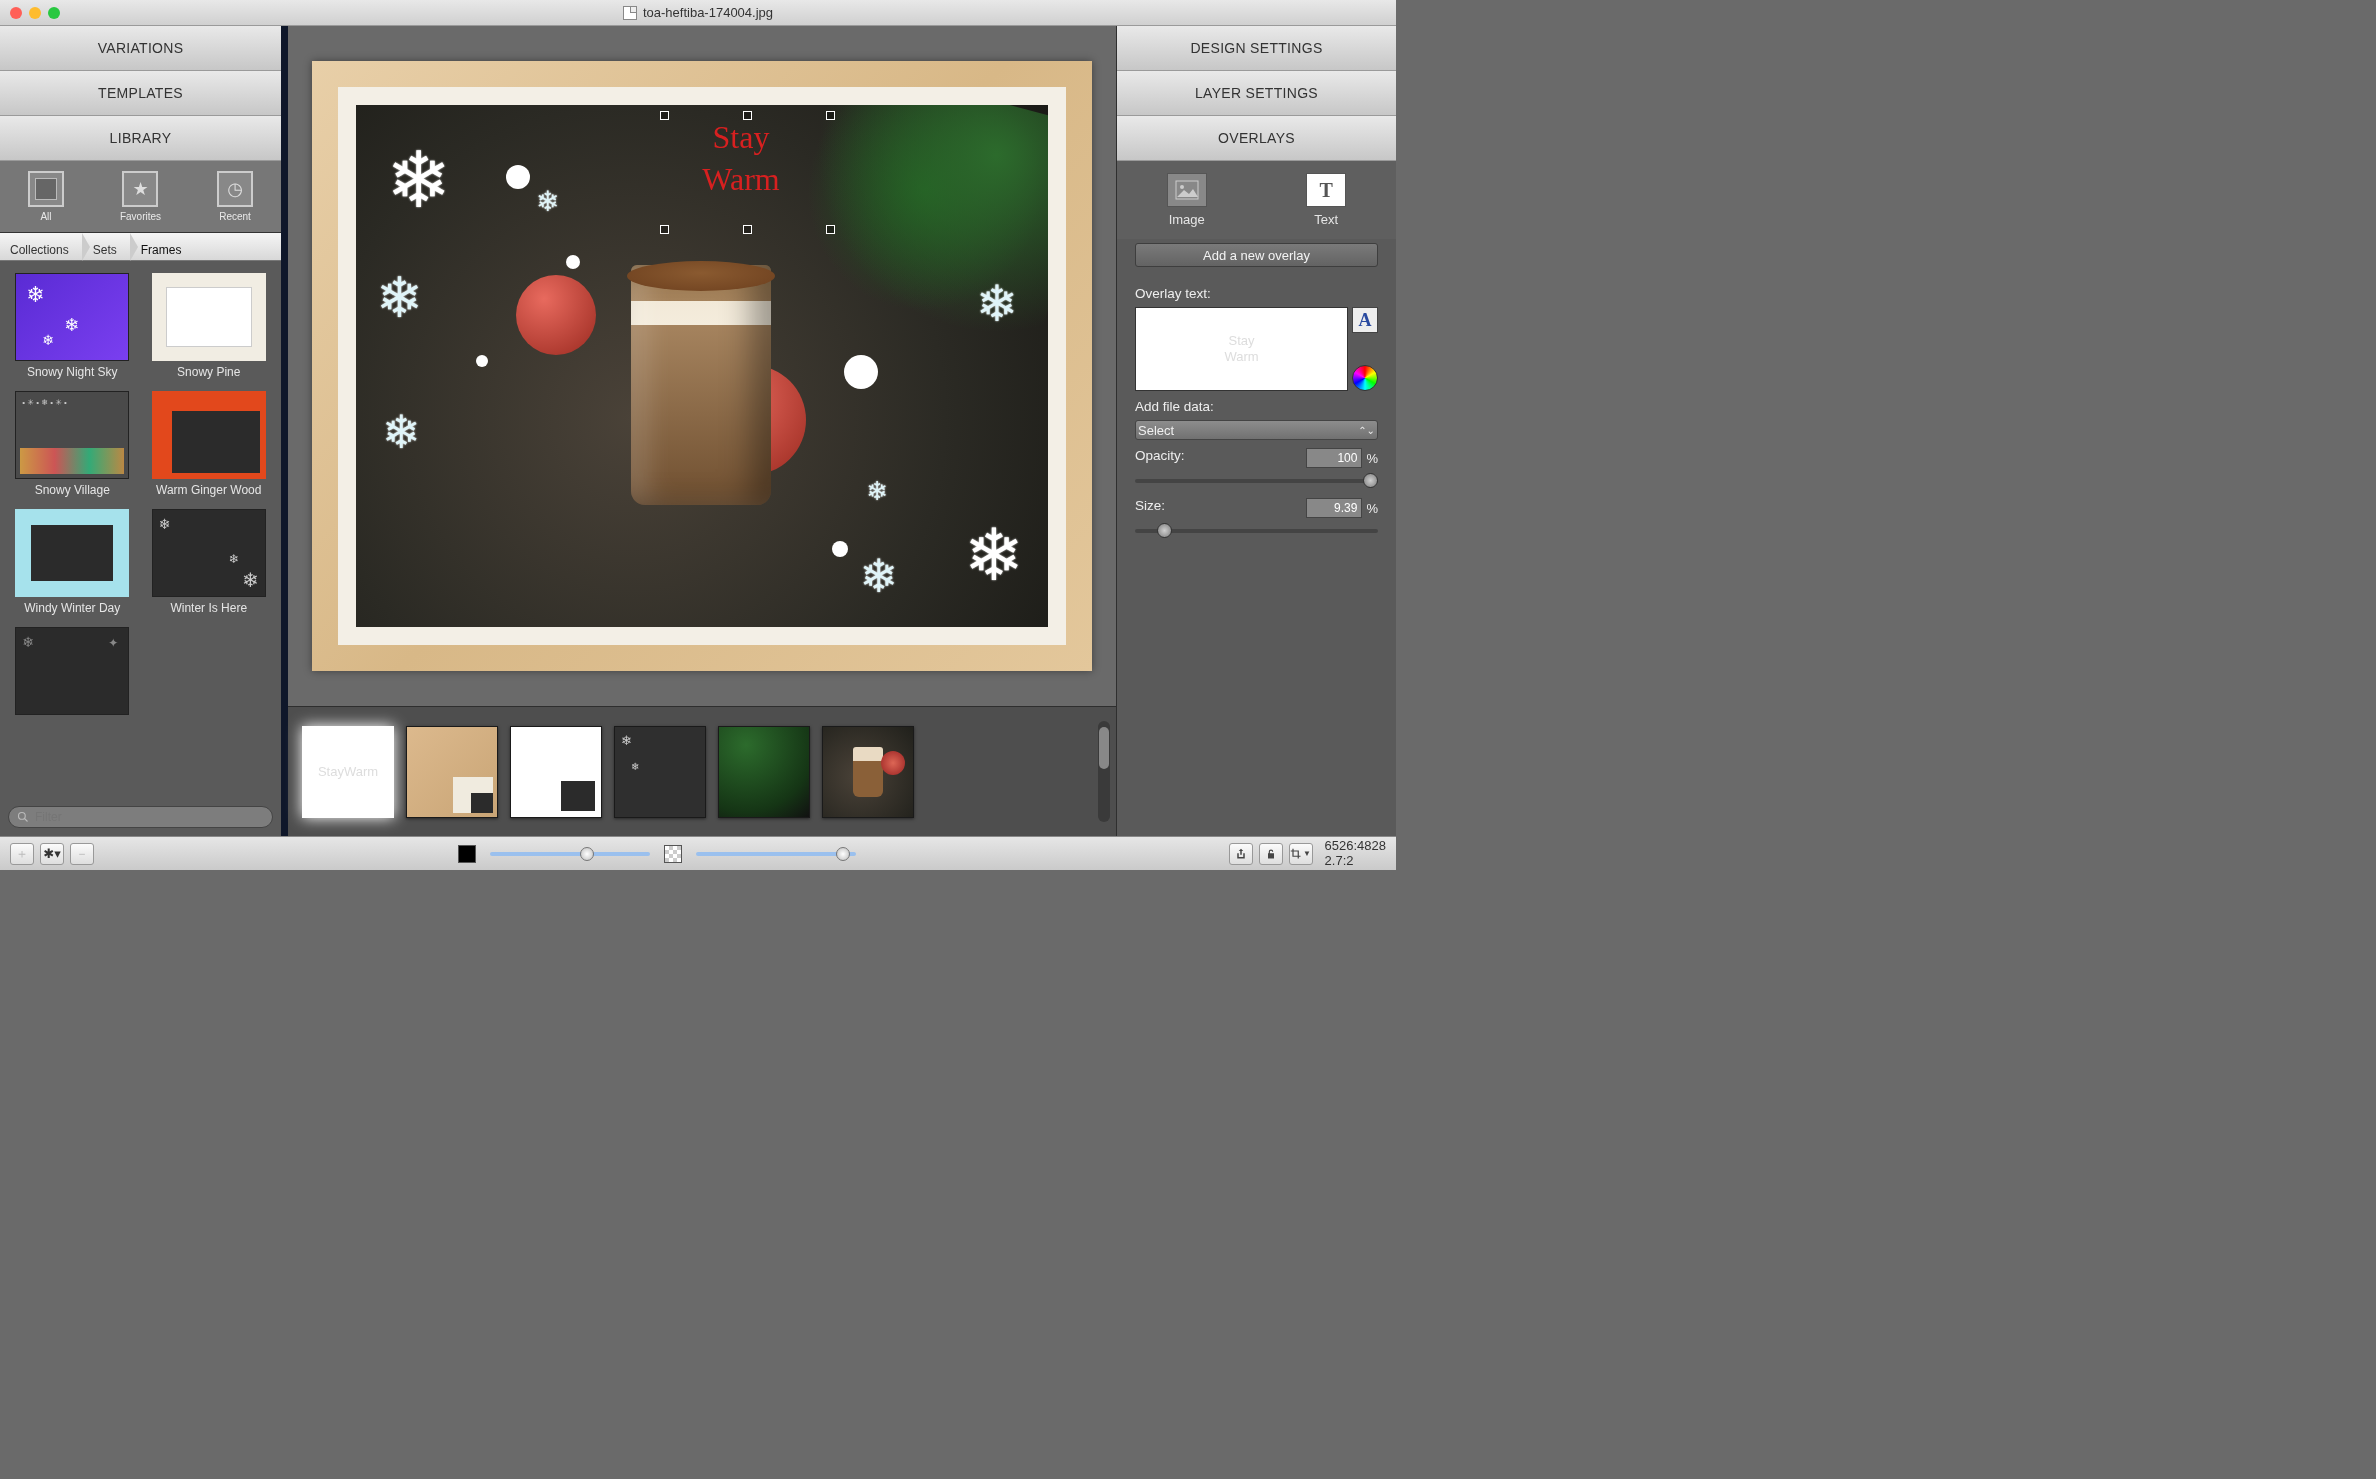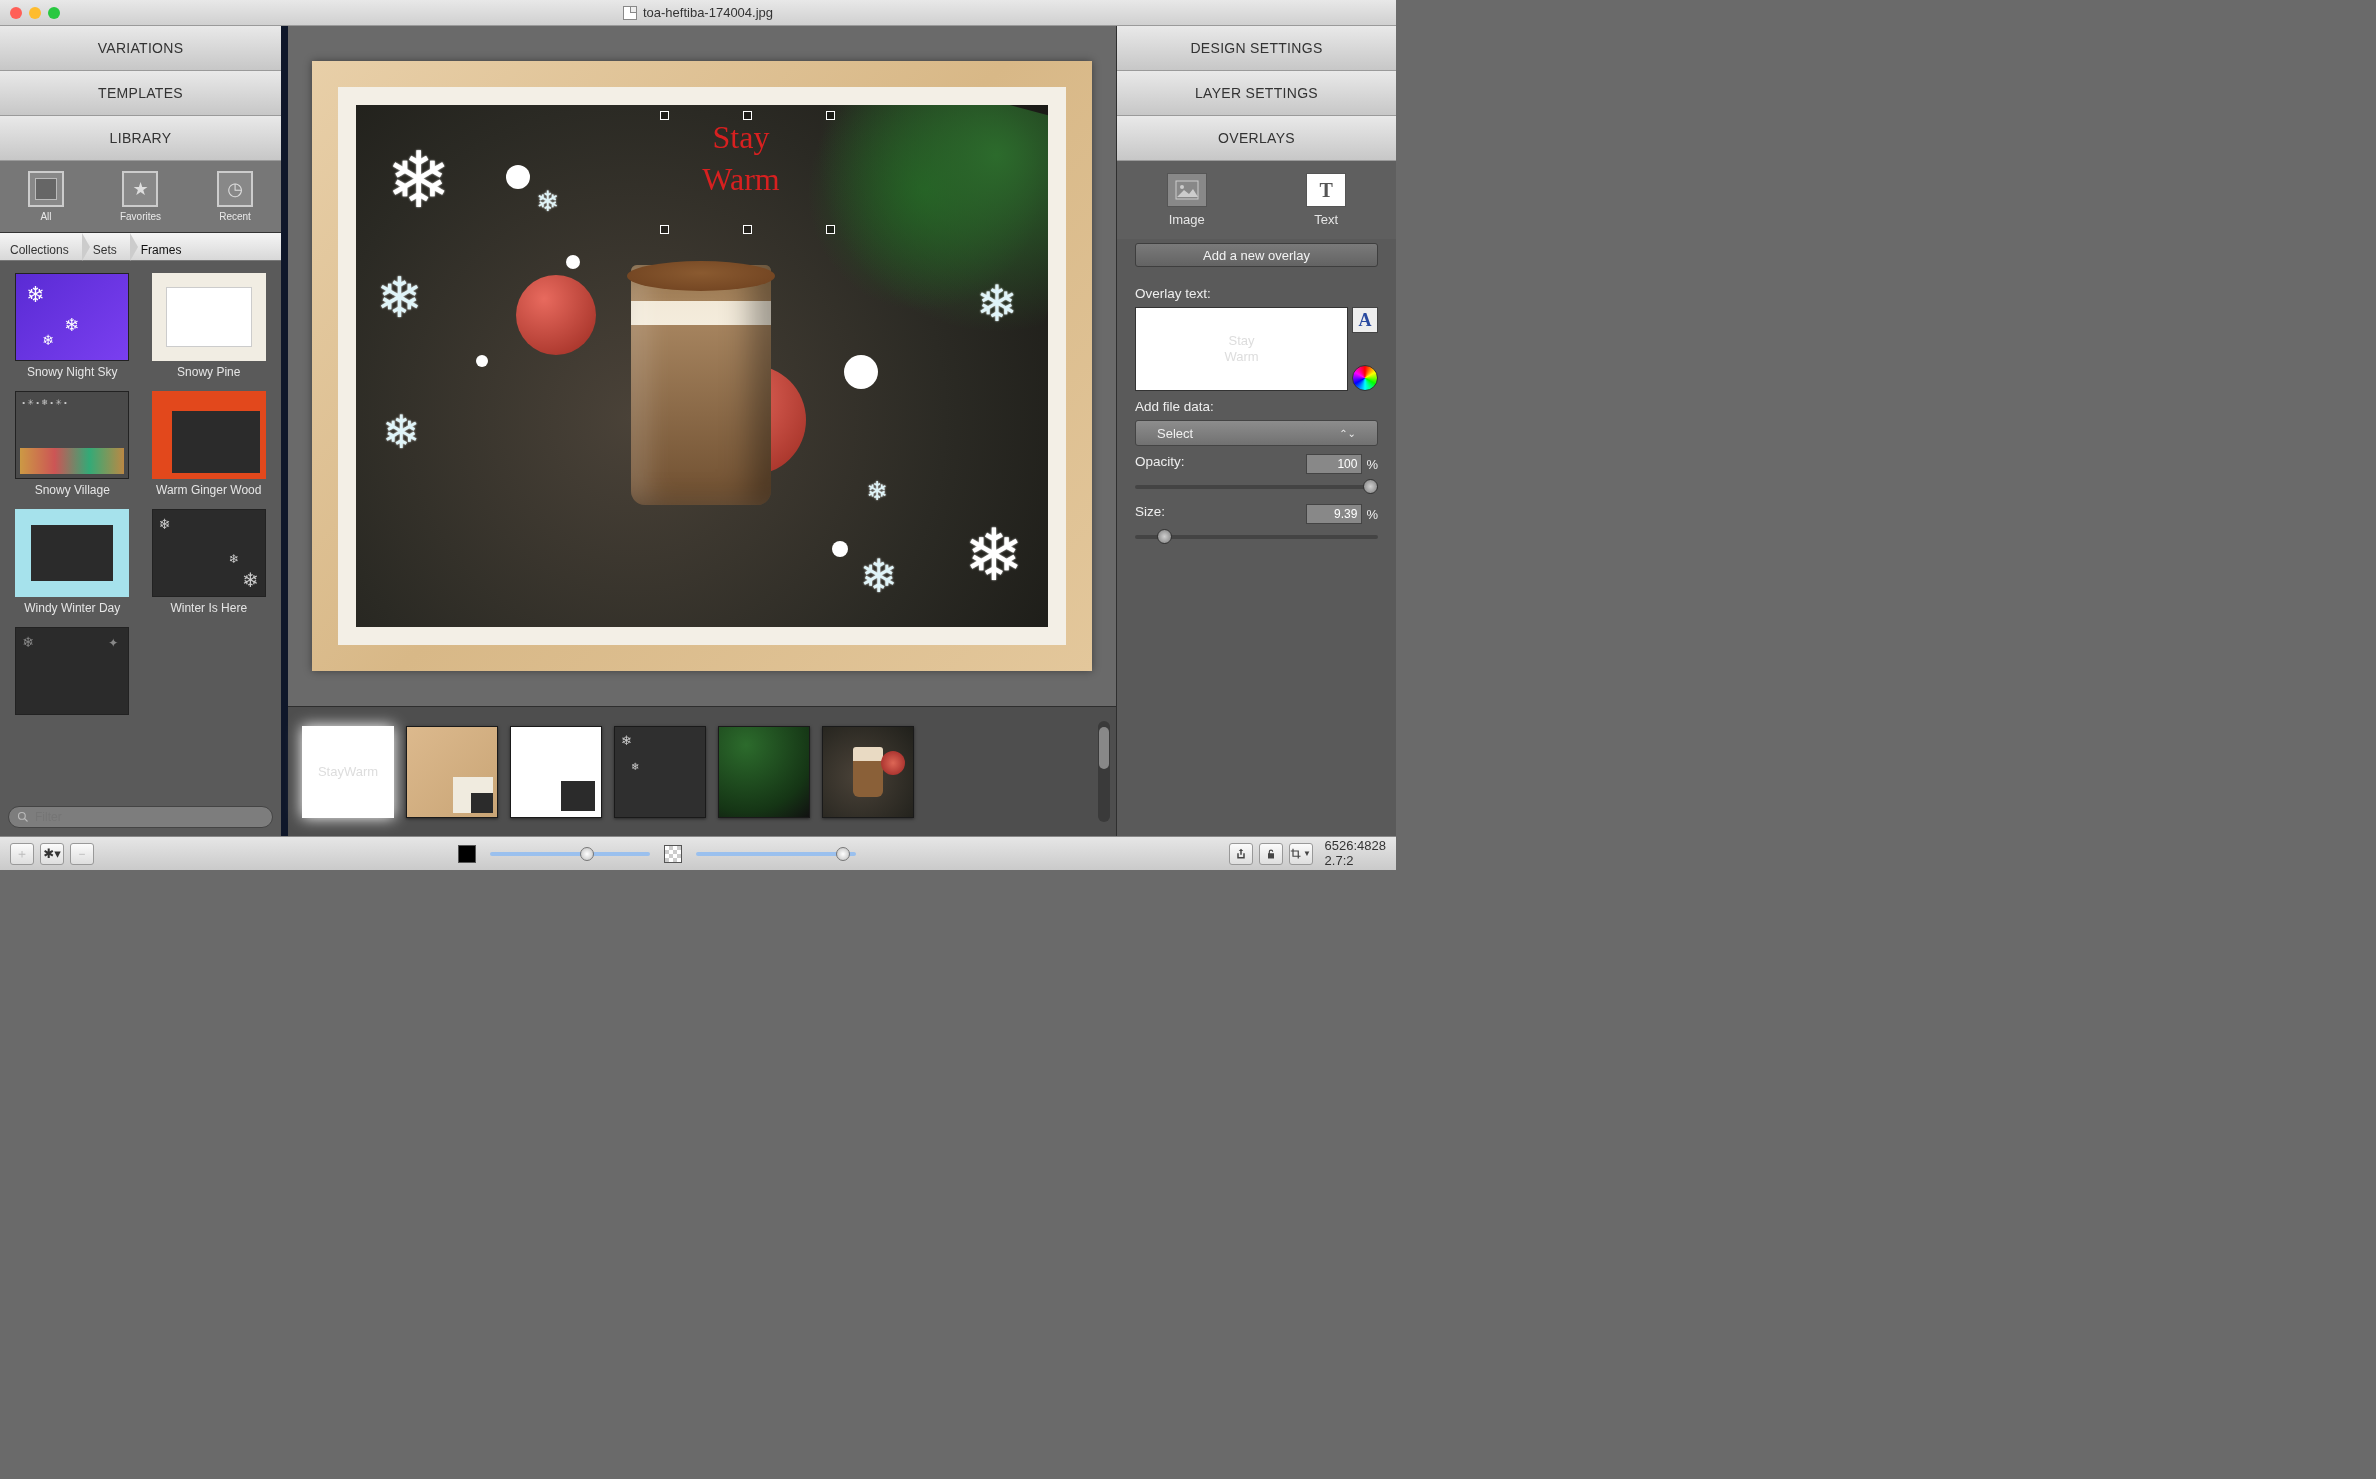--- a/index.html
+++ b/index.html
@@ -82,21 +82,21 @@
 .rtabico{width:40px;height:34px;background:#888;border:1px solid #555;display:flex;align-items:center;justify-content:center}
 .rtab span{color:#e5e5e5}
 .addbtn{margin:4px 18px 10px;height:24px;border-radius:3px;background:linear-gradient(#7a7a7a,#636363);border:1px solid #3e3e3e;color:#f3f3f3;font-size:13px;cursor:pointer}
 .section{padding:1px 18px 10px}
 .seclabel{color:#eee;margin:8px 0 6px;font-size:13.5px}
 .ovprev{display:flex;gap:4px}
 .ovprevbox{flex:1;height:84px;background:#fff;border:1px solid #333;display:flex;align-items:center;justify-content:center;text-align:center;color:#d82020;font-family:"Brush Script MT",cursive;font-size:24px;line-height:1.25}
 .sidecol{display:flex;flex-direction:column;gap:4px}
 .sq{width:26px;height:26px;background:#777;border:1px solid #444;display:flex;align-items:center;justify-content:center;cursor:pointer}
 .colorwheel{width:26px;height:26px;border-radius:50%;background:conic-gradient(red,yellow,lime,cyan,blue,magenta,red);border:1px solid #333;cursor:pointer}
-.select{width:100%;height:26px;background:linear-gradient(#8d8d8d,#717171);border:1px solid #444;border-radius:3px;display:flex;align-items:center;justify-content:space-between;padding:0 21px;cursor:pointer}
+.select{width:100%;height:20px;background:linear-gradient(#8d8d8d,#717171);border:1px solid #444;border-radius:3px;display:flex;align-items:center;justify-content:space-between;padding:0 2px;cursor:pointer}
 .select span{color:#f0f0f0}
 .row{display:flex;justify-content:space-between;margin-top:8px}
 .numbox{width:56px;height:20px;background:#888;border:1px solid #444;color:#fff;text-align:right;padding:0 4px;font-size:12px}
 .pct{margin-left:4px;color:#eee}
 .slider{width:100%;height:18px;position:relative;margin-top:4px}
 .slider .track{position:absolute;left:0;right:0;top:7px;height:4px;background:#444;border-radius:2px}
 .slider .knob{position:absolute;top:1px;width:15px;height:15px;border-radius:50%;background:radial-gradient(#cfcfcf,#7b7b7b);border:1px solid #333}
 
 
 .footer{height:34px;background:linear-gradient(#e6e6e6,#cacaca);border-top:1px solid #888;display:flex;align-items:center;padding:0 10px;gap:6px}

